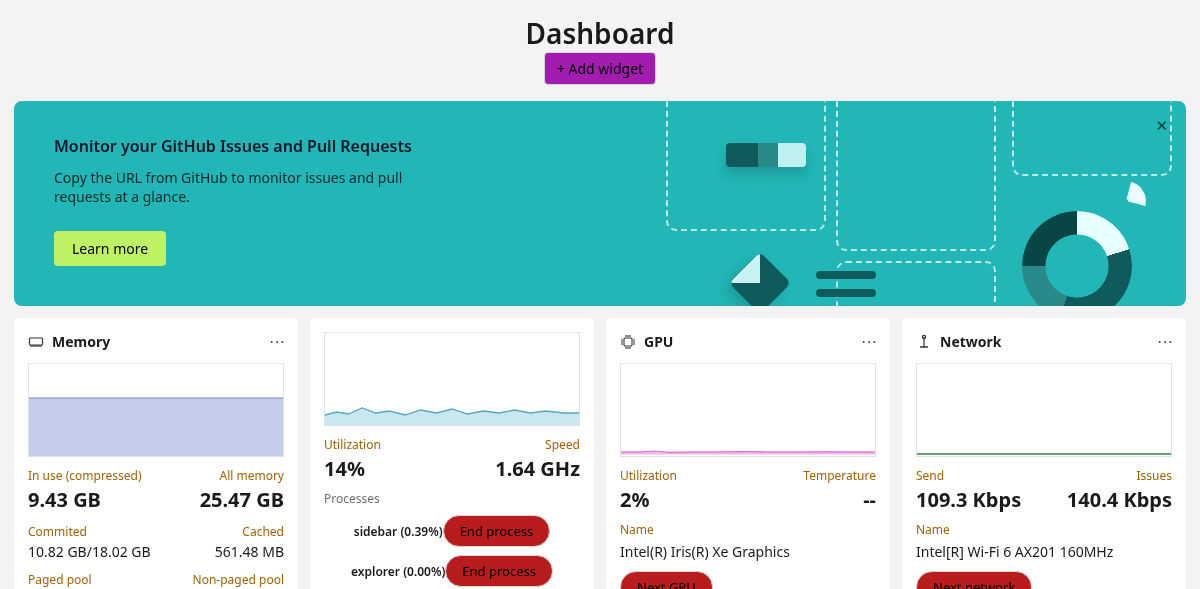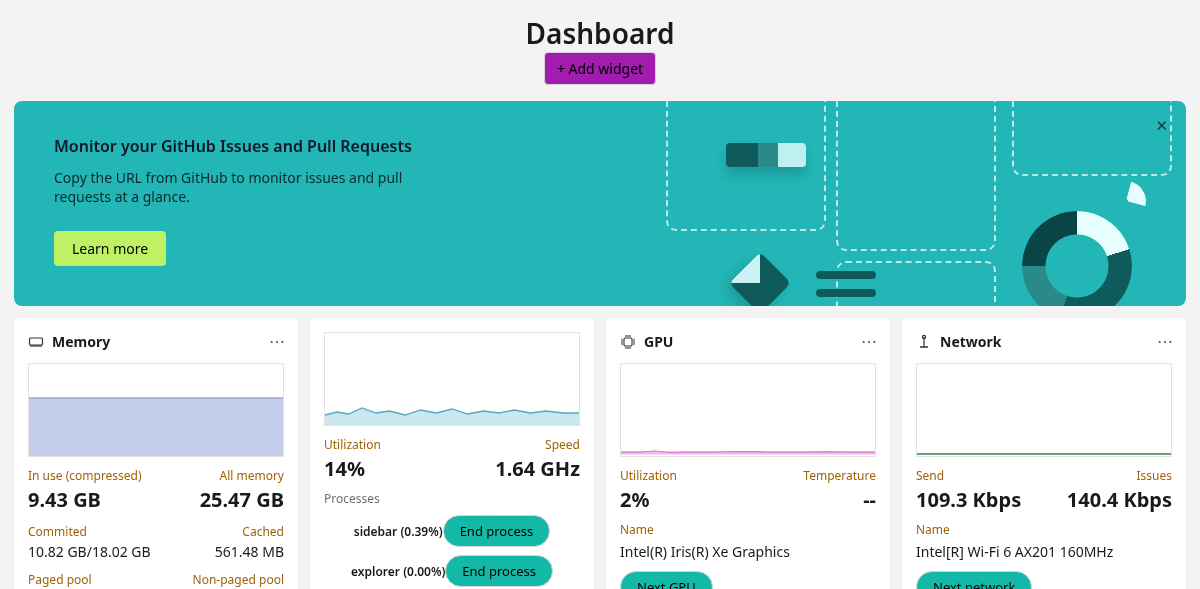--- a/index.html
+++ b/index.html
@@ -44,21 +44,21 @@
   .lab  { color:#a16207; font-size:12px; }
   .val  { font-size:20px; font-weight:700; margin-bottom:2px; }
   .r    { text-align:right; }
   .med  { font-size:14px; margin-bottom:2px; }
   .mt   { margin-top:6px; }
 
   .proc-head { font-size:12px; color:#6e6e6e; margin-top:6px; margin-bottom:8px; }
   .proc-row  { display:flex; justify-content:center; align-items:center; margin-bottom:8px; font-size:12px; }
   .proc-row b{ font-weight:600; }
 
-  .btn-small { background:#14b8a6; border:1px solid #d6d6d6; border-radius:16px; padding:6px 16px; font-size:13px; cursor:pointer; }
+  .btn-small { background:#b91c1c; border:1px solid #d6d6d6; border-radius:16px; padding:6px 16px; font-size:13px; cursor:pointer; }
   .btn-row   { margin-top:10px; }
 </style>
 </head>
 <body>
 
 <div class="header-row">
   <div class="page-title">Dashboard</div>
   <button class="add-widget-btn">+ Add widget</button>
 </div>
 

